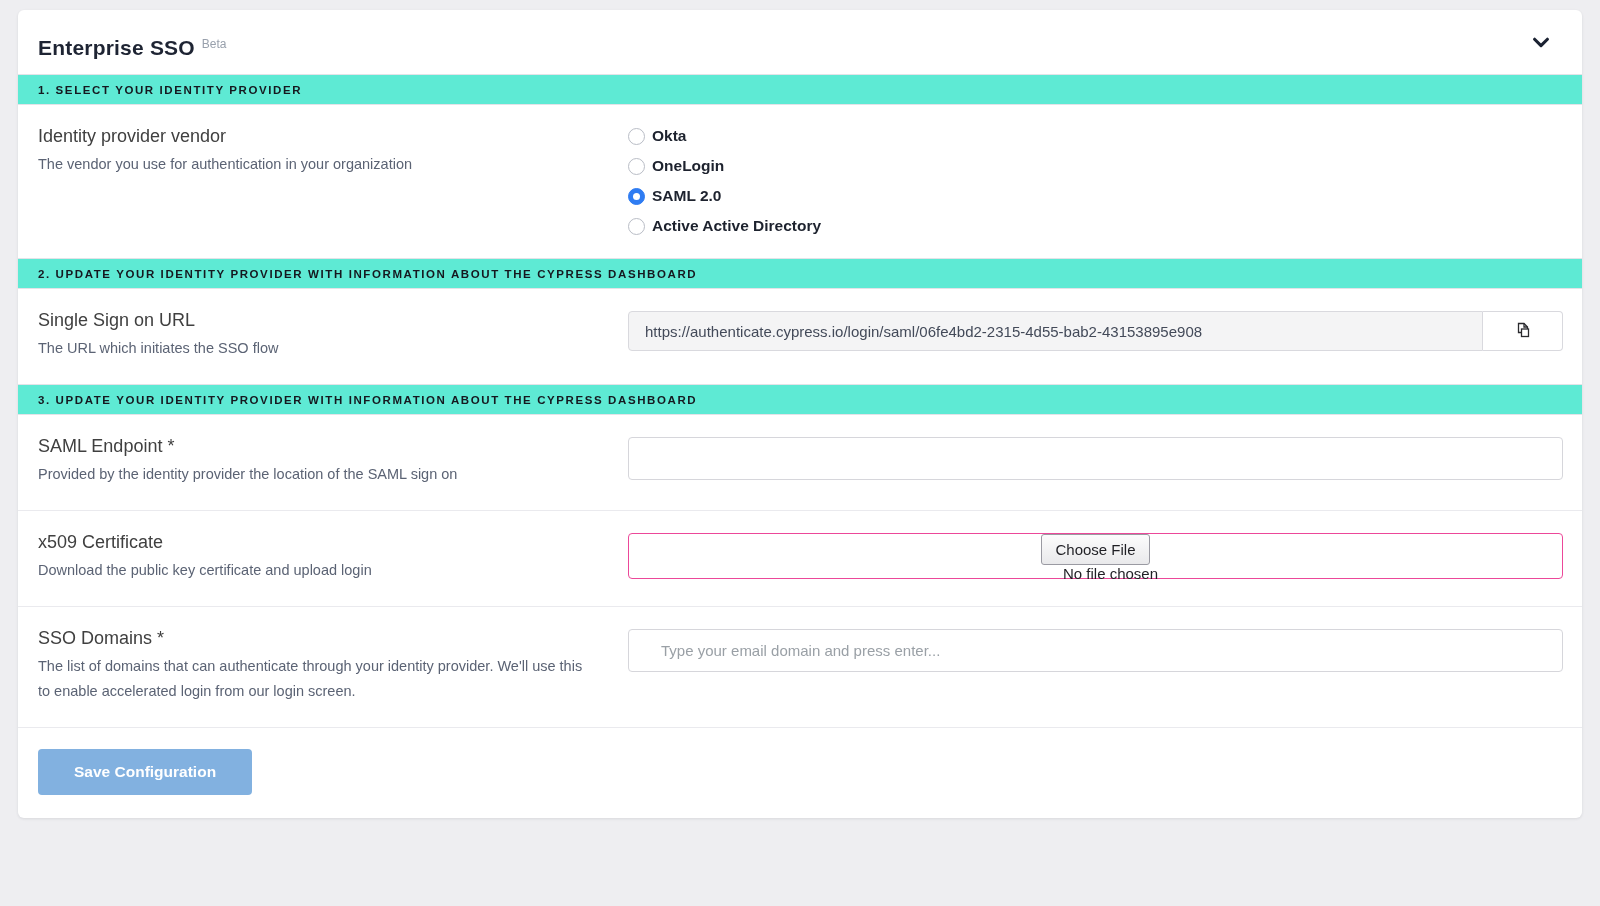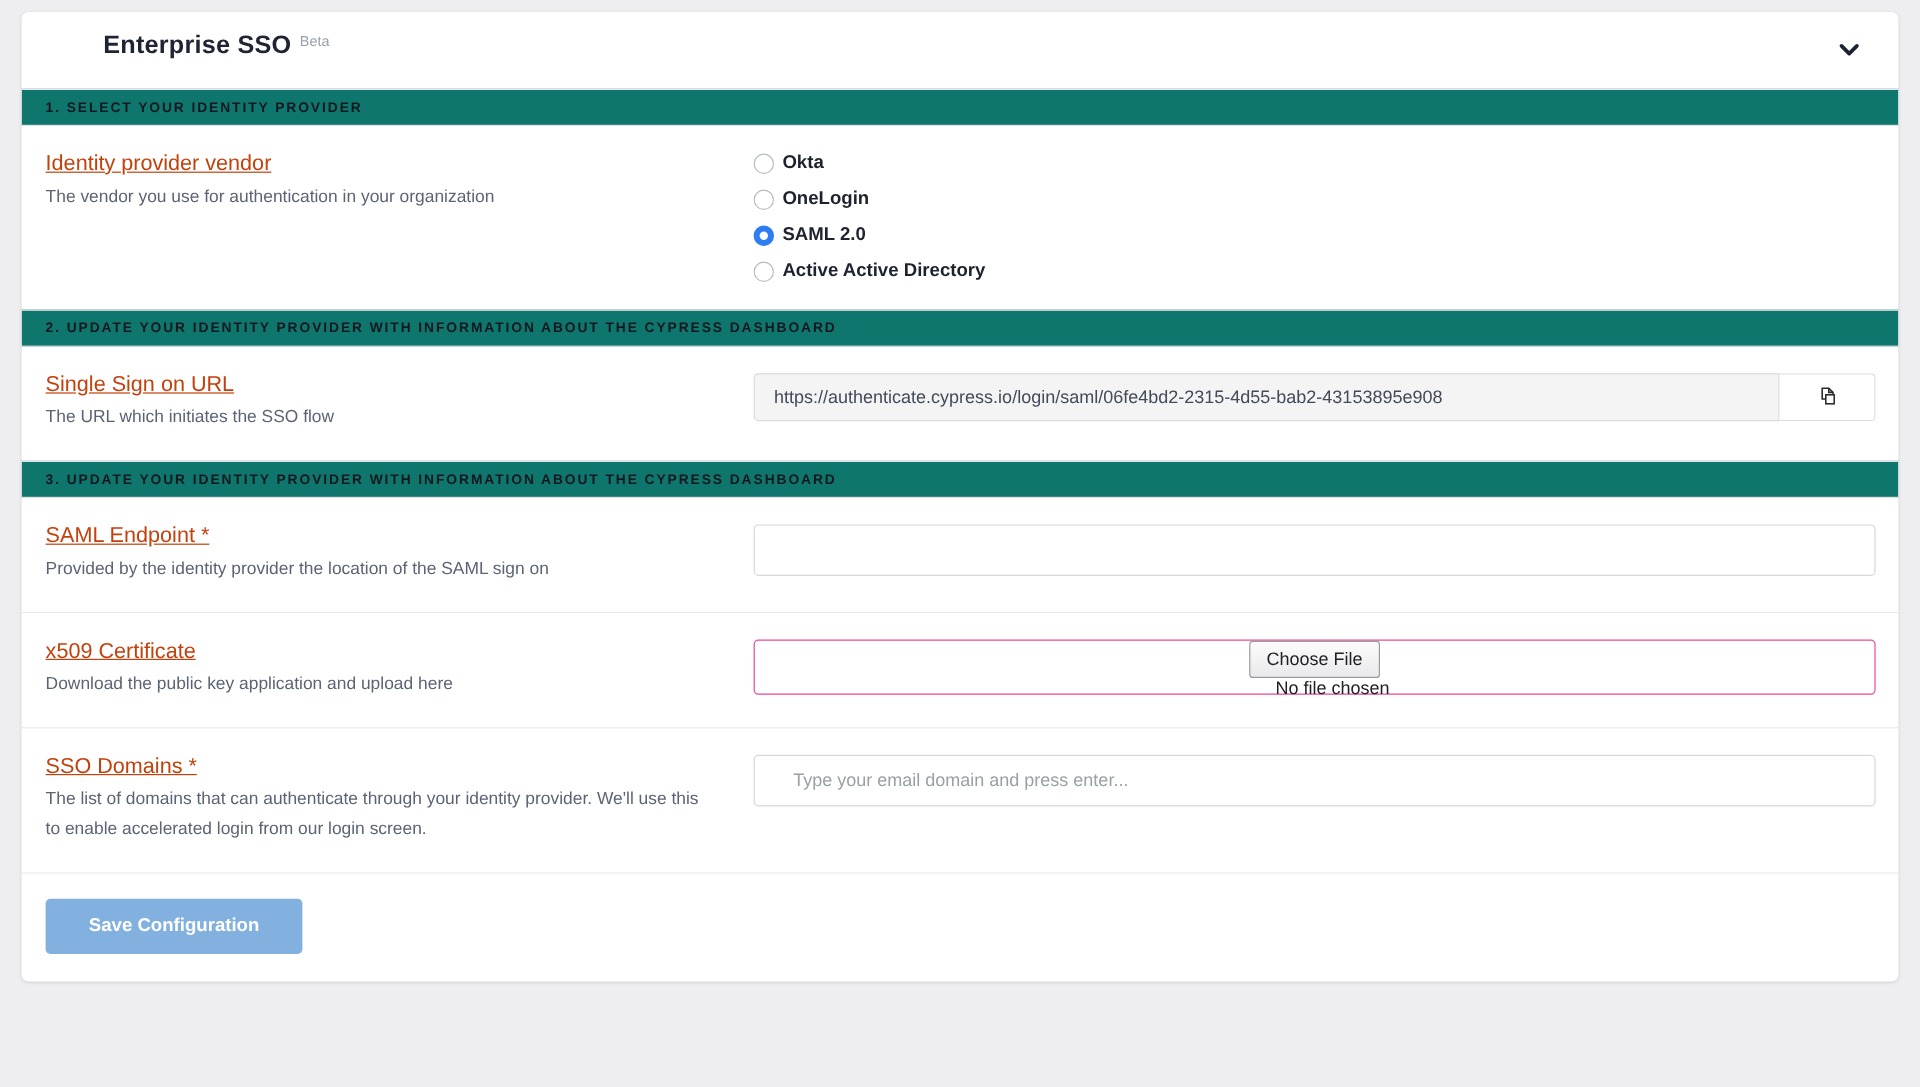--- a/index.html
+++ b/index.html
@@ -15,25 +15,24 @@
     margin: 10px 18px 16px 18px;
     background: #ffffff;
     border-radius: 6px;
     box-shadow: 0 1px 3px rgba(20,25,40,0.10);
     overflow: hidden;
   }
 
   
   .card-header {
     display: flex;
-    align-items: flex-start;
+    align-items: flex-end;
     justify-content: space-between;
     padding: 16px 26px 14px 20px;
     height: 64px;
-    margin-left: 48px;
   }
   .title-wrap { display: flex; align-items: flex-start; }
   .panel-title {
     margin: 0;
     font-size: 21px;
     font-weight: 700;
     letter-spacing: 0.2px;
     color: #1e2433;
   }
   .beta-badge {
@@ -47,21 +46,21 @@
     background: none;
     border: none;
     padding: 4px;
     cursor: pointer;
     display: flex;
     align-items: center;
   }
 
   
   .section-bar {
-    background: #0f766e;
+    background: #5eead4;
     border-top: 1px solid #e3e3e8;
     border-bottom: 1px solid #e3e3e8;
     padding: 9px 20px 8px 20px;
     font-size: 11.5px;
     font-weight: 700;
     letter-spacing: 1.6px;
     color: #15181f;
   }
 
   
@@ -69,22 +68,21 @@
     display: flex;
     align-items: flex-start;
     padding: 21px 19px 23px 20px;
   }
   .form-row + .form-row { border-top: 1px solid #eaeaee; }
   .row-label { width: 590px; flex-shrink: 0; padding-right: 24px; }
   .row-label h3 {
     margin: 0 0 5px 0;
     font-size: 18px;
     font-weight: 400;
-    color: #c2410c;
-    text-decoration: underline;
+    color: #404040;
   }
   .row-label p {
     margin: 0;
     font-size: 14.5px;
     line-height: 1.72;
     color: #5b6374;
     max-width: 560px;
   }
   .row-control { flex: 1; padding-top: 1px; }
 
@@ -273,21 +271,21 @@
       <p>Provided by the identity provider the location of the SAML sign on</p>
     </div>
     <div class="row-control">
       <input type="text" class="text-input" value="" style="">
     </div>
   </div>
 
   <div class="form-row">
     <div class="row-label">
       <h3>x509 Certificate</h3>
-      <p>Download the public key application and upload here</p>
+      <p>Download the public key certificate and upload login</p>
     </div>
     <div class="row-control">
       <div class="file-box">
         <button class="choose-btn">Choose File</button>
         <span class="file-status">No file chosen</span>
       </div>
     </div>
   </div>
 
   <div class="form-row">

